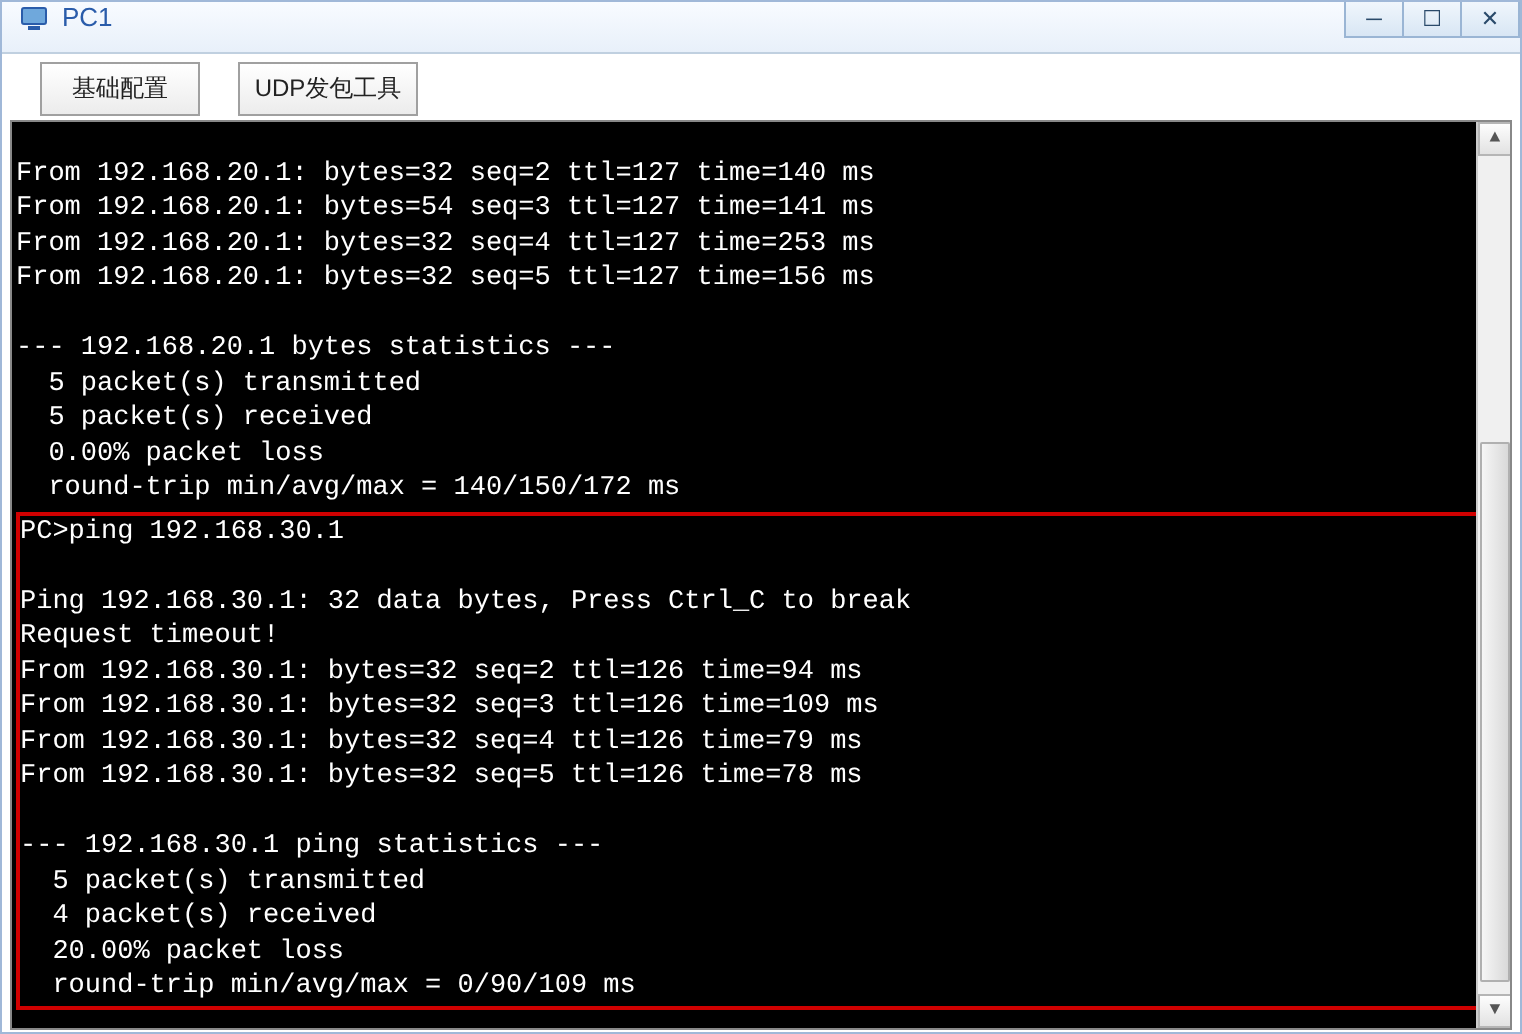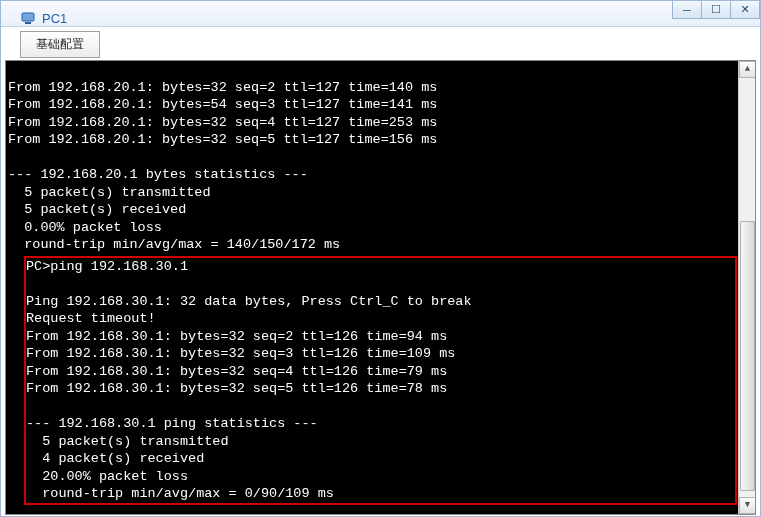--- a/index.html
+++ b/index.html
@@ -9,22 +9,22 @@
     width: 761px;
     height: 517px;
     overflow: hidden;
     border: 1px solid #a0b8d8;
   }
   .titlebar {
     height: 26px;
     background: linear-gradient(to bottom, #f8fbff, #e8f0fa);
     border-bottom: 1px solid #c0d0e0;
     display: flex;
-    align-items: flex-end;
-    padding: 0 19px;
+    align-items: flex-start;
+    padding: 0 8px;
     position: relative;
   }
   .title-icon {
     width: 16px; height: 16px;
     margin-right: 6px;
     display: inline-flex;
     align-items: center;
     justify-content: center;
   }
   .title-text {
@@ -85,21 +85,21 @@
     padding: 0 2px;
     height: 455px;
     position: relative;
     white-space: pre;
     overflow: hidden;
     border: 1px solid #888;
   }
   .pre1 { }
   .highlight-box {
     border: 2px solid #d00000;
-    margin: 2px 16px;
+    margin: 2px 0;
     padding: 0;
   }
   .scrollbar {
     position: absolute;
     right: 0; top: 0;
     width: 17px;
     height: 100%;
     background: #f0f0f0;
     border-left: 1px solid #ccc;
   }
@@ -142,20 +142,21 @@
   <div class="win-controls">
     <div class="win-btn">─</div>
     <div class="win-btn">☐</div>
     <div class="win-btn">✕</div>
   </div>
 </div>
 
 <div class="content-area">
   <div class="tabs">
     <div class="tab tab1">基础配置</div>
+    <div class="tab tab4">UDP发包工具</div>
   </div>
 
   <div class="terminal">
 <div class="pre1"><span>From 192.168.20.1: bytes=32 seq=2 ttl=127 time=140 ms</span>
 <span>From 192.168.20.1: bytes=54 seq=3 ttl=127 time=141 ms</span>
 <span>From 192.168.20.1: bytes=32 seq=4 ttl=127 time=253 ms</span>
 <span>From 192.168.20.1: bytes=32 seq=5 ttl=127 time=156 ms</span>
 
 <span>--- 192.168.20.1 bytes statistics ---</span>
 <span>  5 packet(s) transmitted</span>

